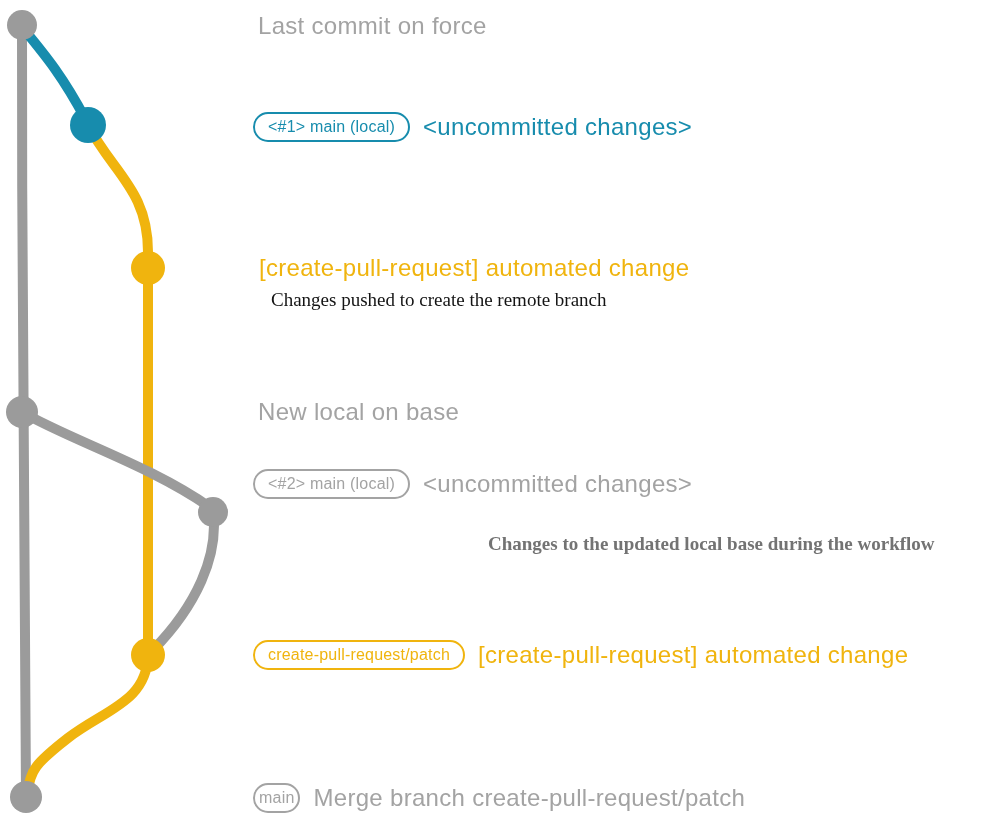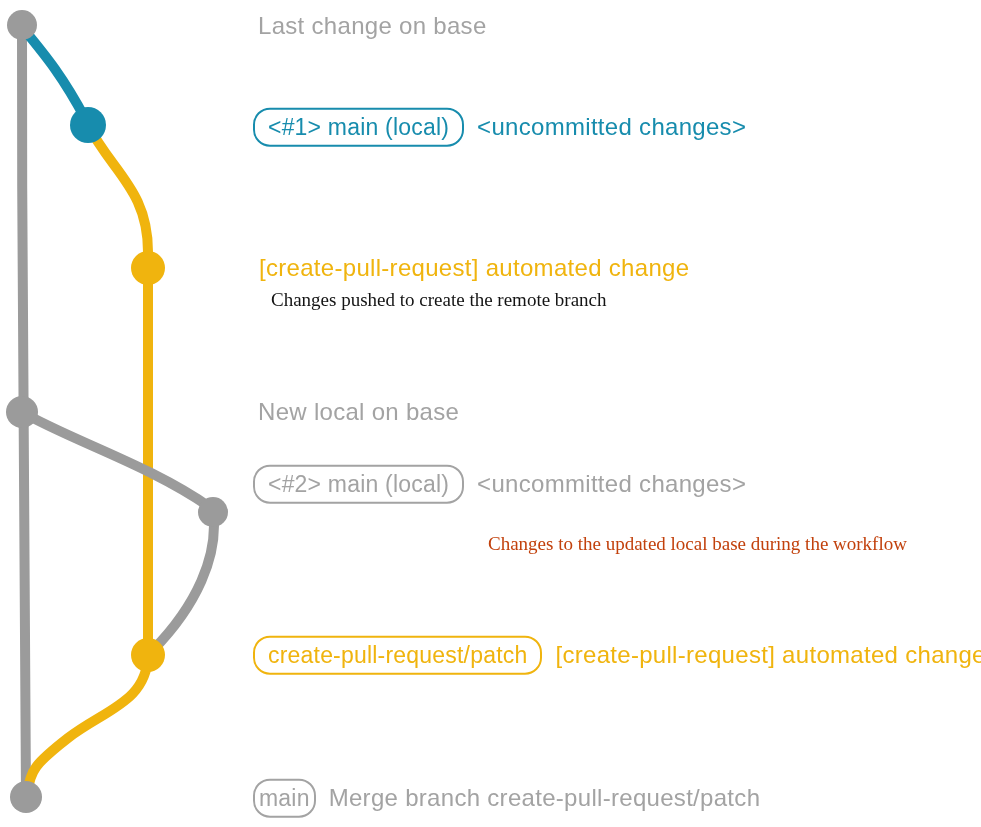--- a/index.html
+++ b/index.html
@@ -21,21 +21,21 @@
   }
   .label{
     font-size:24px;
     letter-spacing:0.3px;
   }
   .pill{
     display:inline-block;
     border:2px solid currentColor;
     border-radius:17px;
     padding:3px 13px;
-    font-size:23px;
+    font-size:16px;
     line-height:1.25;
     background:#ffffff;
     letter-spacing:0.2px;
   }
   .pill-small{padding:3px 4px;}
   .desc{
     position:absolute;
     transform:translateY(-50%);
     font-family:"Liberation Serif", serif;
     font-size:19px;
@@ -63,42 +63,42 @@
     <circle cx="22" cy="25" r="15" fill="#9b9b9b"></circle>
     <circle cx="88" cy="125" r="18" fill="#178cad"></circle>
     <circle cx="148" cy="268" r="17" fill="#f0b40e"></circle>
     <circle cx="22" cy="412" r="16" fill="#9b9b9b"></circle>
     <circle cx="213" cy="512" r="15" fill="#9b9b9b"></circle>
     <circle cx="148" cy="655" r="17" fill="#f0b40e"></circle>
     <circle cx="26" cy="797" r="16" fill="#9b9b9b"></circle>
   </svg>
 
   <div class="row" style="left:258px;top:26px;">
-    <span class="label" style="color: rgb(163, 163, 163);">Last change on base</span>
+    <span class="label" style="color: rgb(163, 163, 163);">Last commit on force</span>
   </div>
 
   <div class="row" style="left:253px;top:127px;">
     <span class="pill" style="color: rgb(23, 140, 173);">&lt;#1&gt; main (local)</span>
     <span class="label" style="color: rgb(23, 140, 173);">&lt;uncommitted changes&gt;</span>
   </div>
 
   <div class="row" style="left:259px;top:268px;">
     <span class="label" style="color: rgb(240, 180, 14);">[create-pull-request] automated change</span>
   </div>
   <div class="desc" style="left: 271px; top: 300px; color: rgb(20, 20, 20);">Changes pushed to create the remote branch</div>
 
   <div class="row" style="left:258px;top:412px;">
     <span class="label" style="color: rgb(163, 163, 163);">New local on base</span>
   </div>
 
   <div class="row" style="left:253px;top:484px;">
     <span class="pill" style="color: rgb(163, 163, 163);">&lt;#2&gt; main (local)</span>
     <span class="label" style="color: rgb(163, 163, 163);">&lt;uncommitted changes&gt;</span>
   </div>
-  <div class="desc" style="left: 488px; top: 544px; color: #c2410c;">Changes to the updated local base during the workflow</div>
+  <div class="desc" style="left: 488px; top: 544px; color: #737373; font-weight: bold;">Changes to the updated local base during the workflow</div>
 
   <div class="row" style="left:253px;top:655px;">
     <span class="pill" style="color: rgb(240, 180, 14);">create-pull-request/patch</span>
     <span class="label" style="color: rgb(240, 180, 14);">[create-pull-request] automated change</span>
   </div>
 
   <div class="row" style="left:253px;top:798px;">
     <span class="pill pill-small" style="color: rgb(163, 163, 163);">main</span>
     <span class="label" style="color: rgb(163, 163, 163);">Merge branch create-pull-request/patch</span>
   </div>

